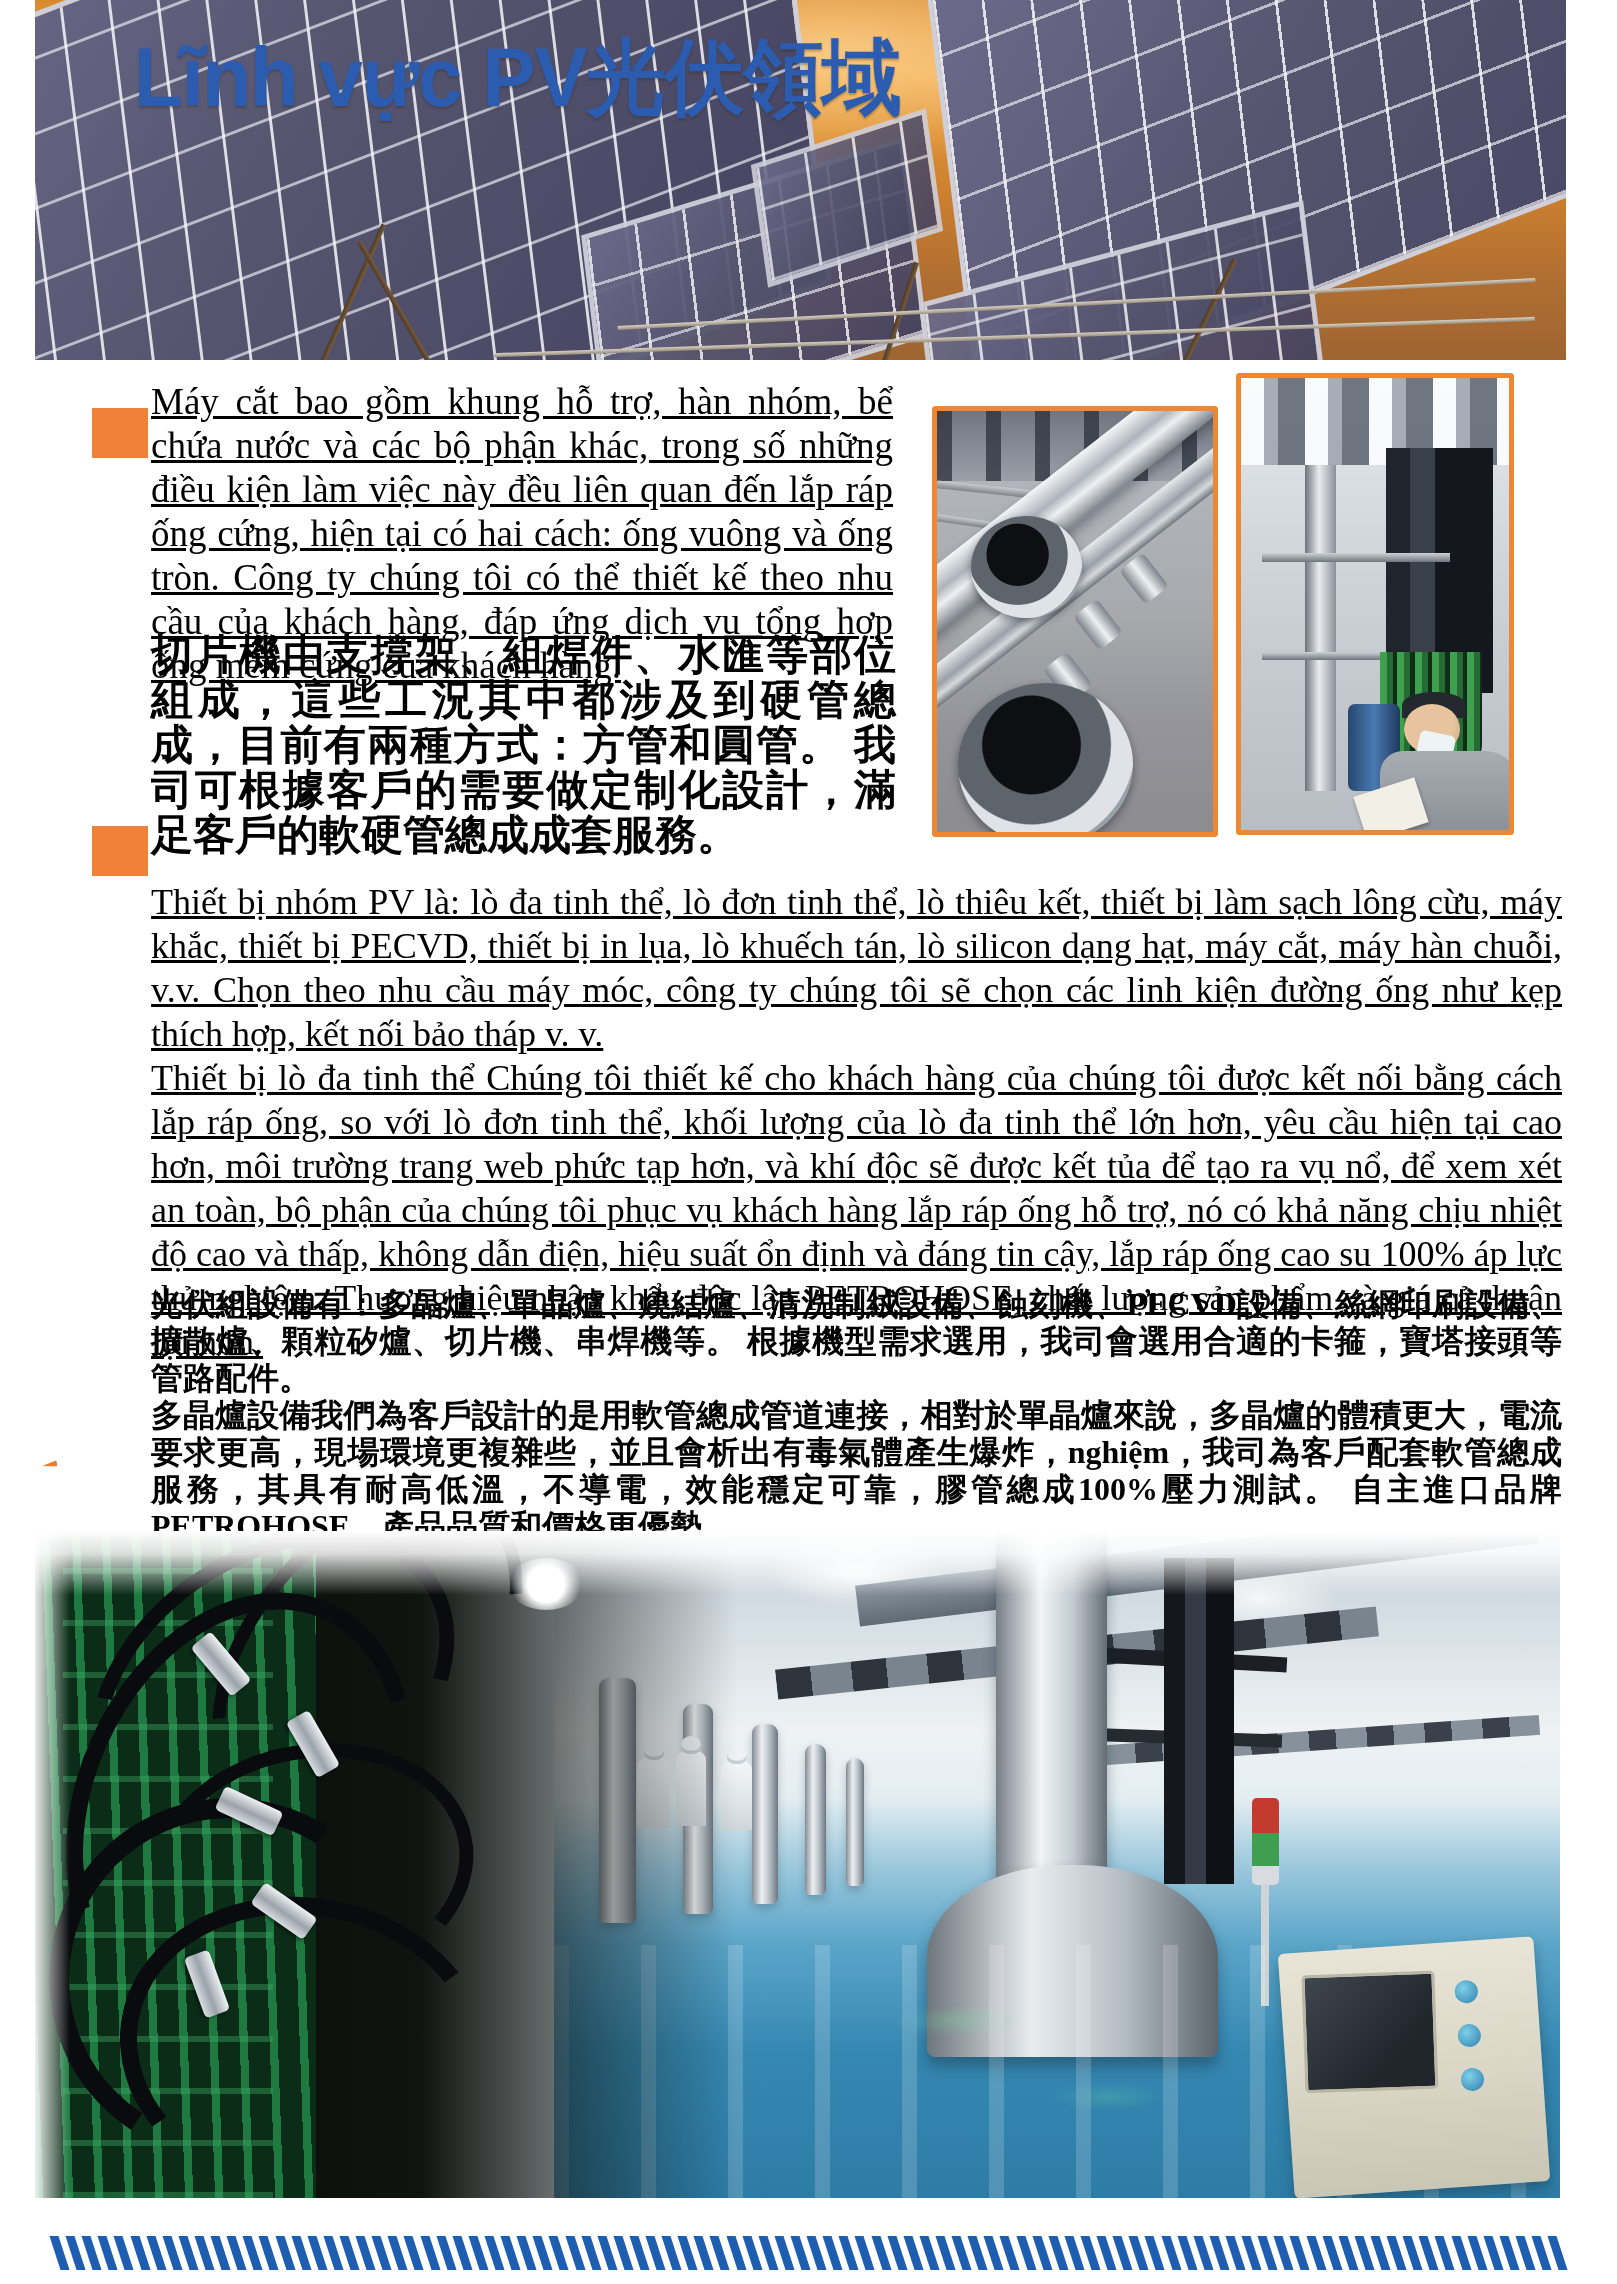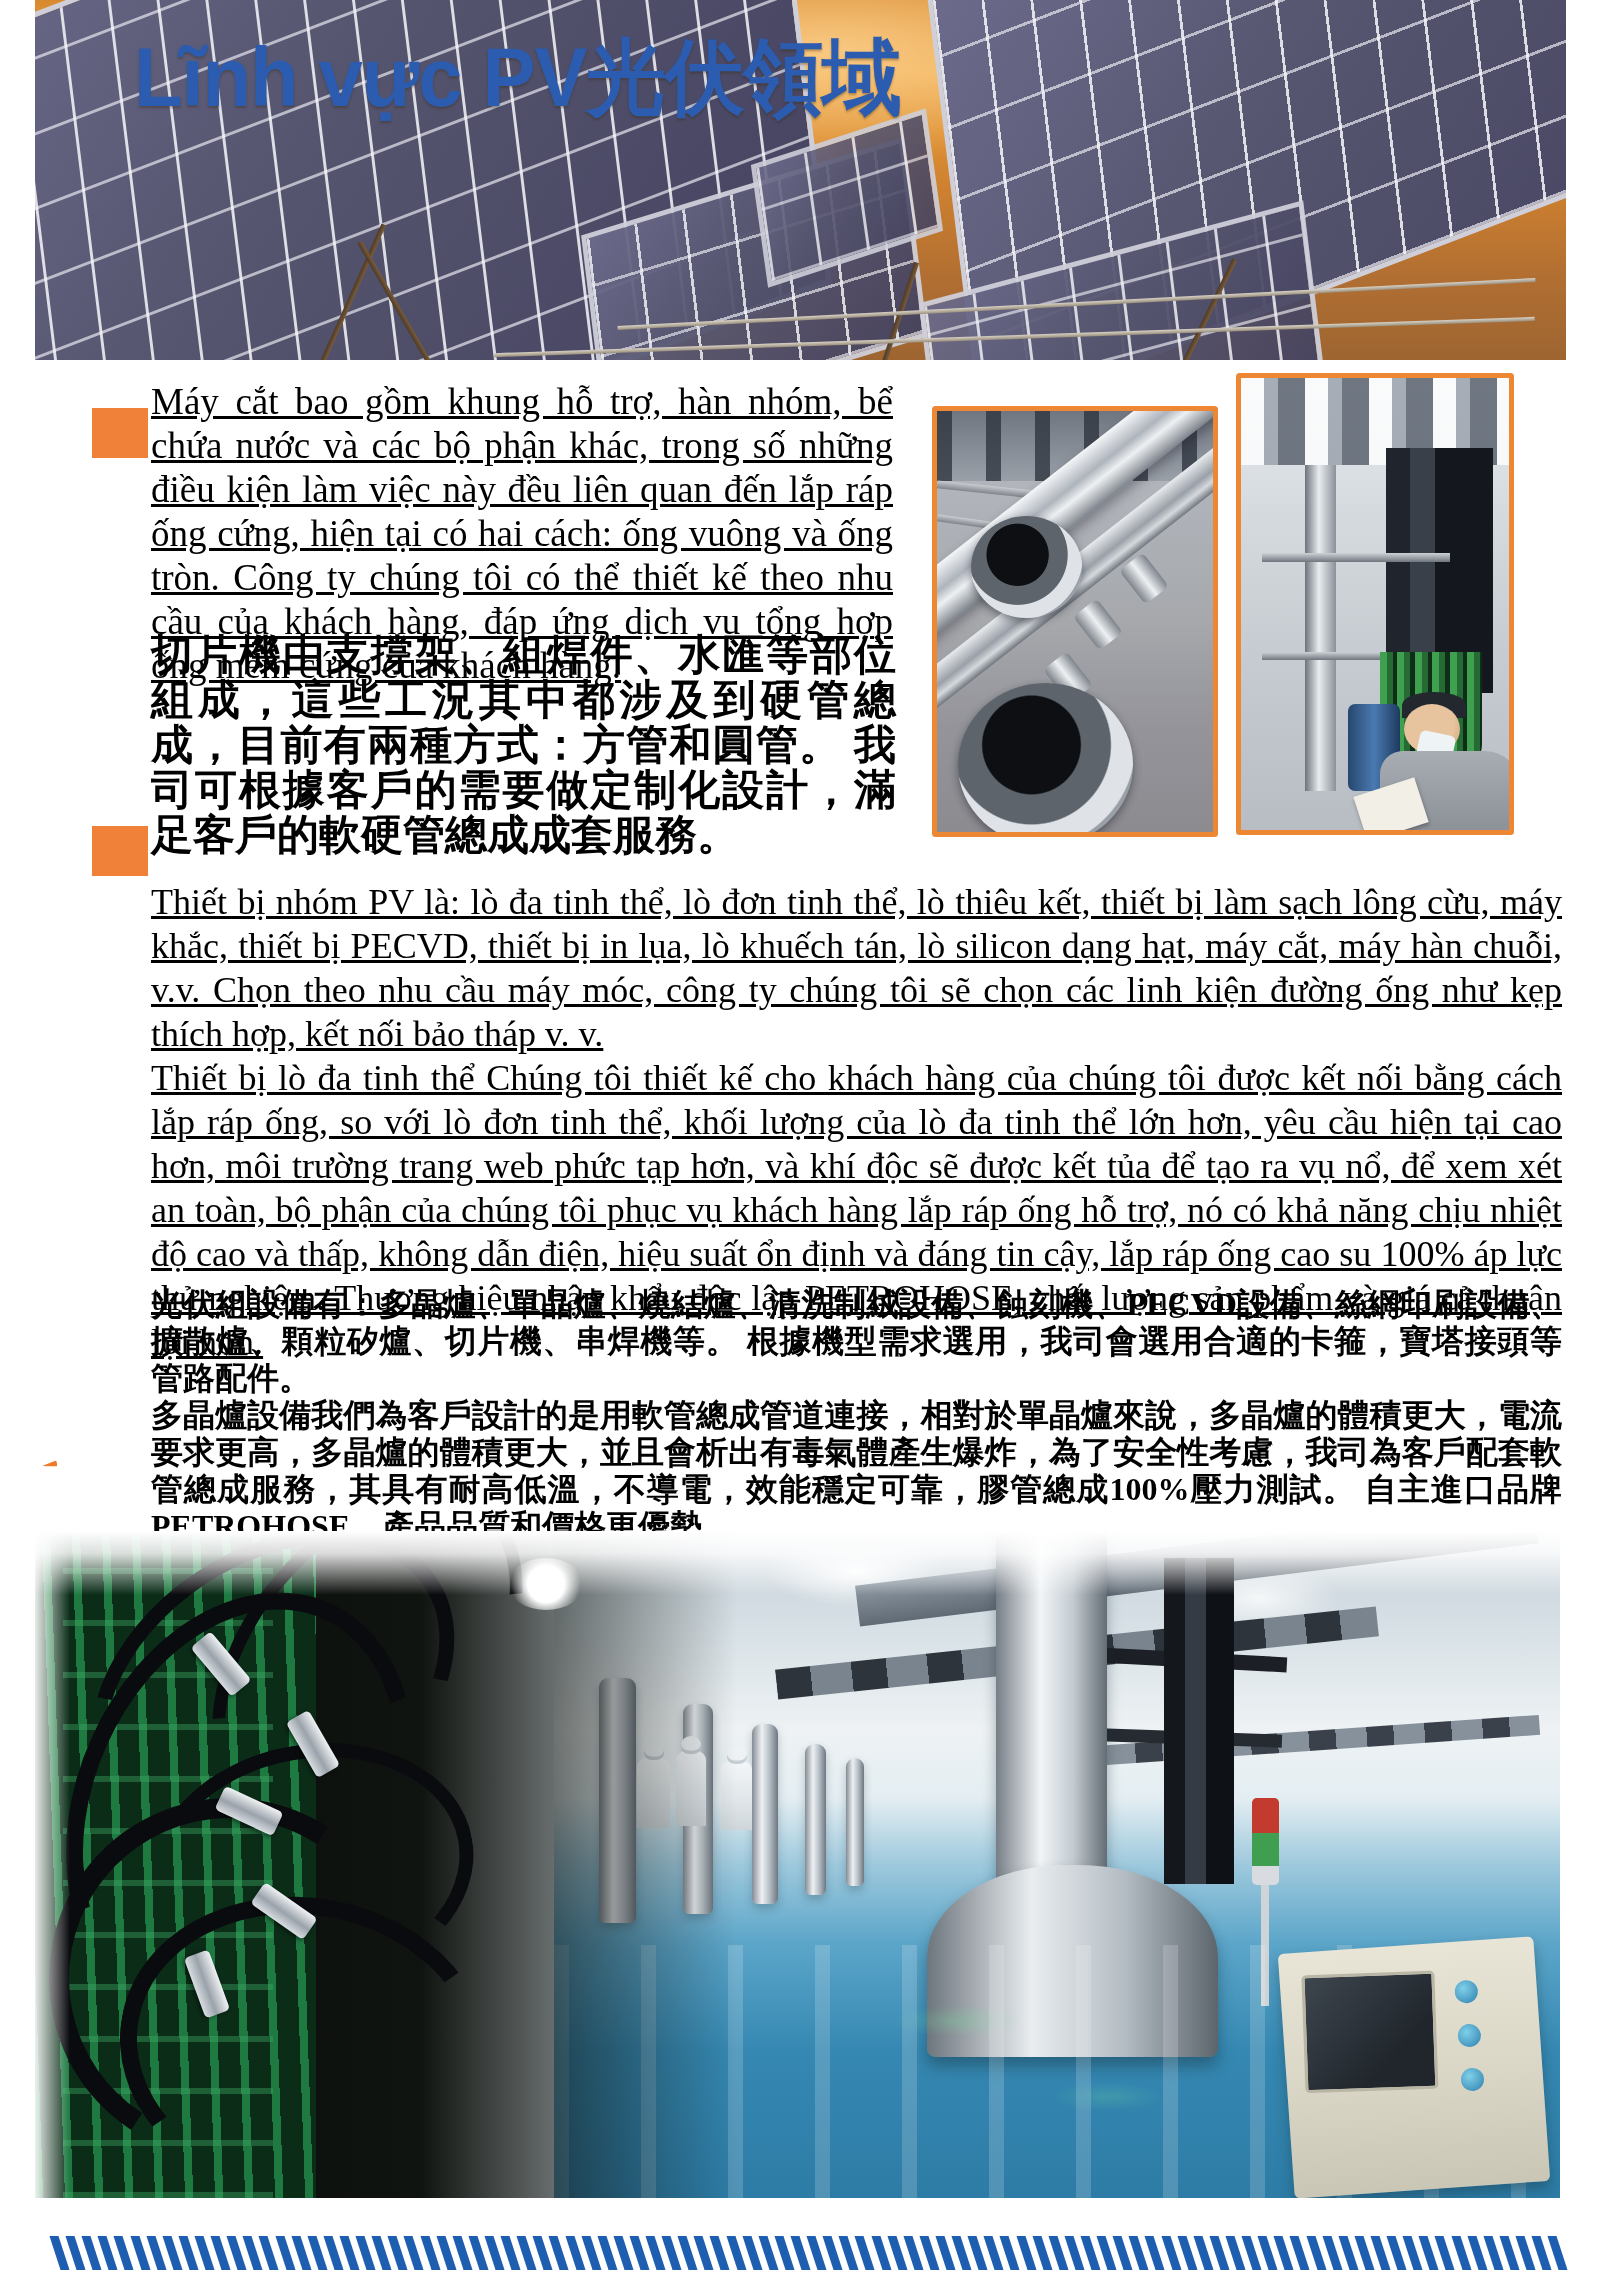--- a/index.html
+++ b/index.html
@@ -250,21 +250,21 @@
   <div class="p2-book"></div>
 </div>
 
 <div class="bullet bullet-2"></div>
 <div class="txt vi s2-vi">
   <p>Thiết bị nhóm PV là: lò đa tinh thể, lò đơn tinh thể, lò thiêu kết, thiết bị làm sạch lông cừu, máy khắc, thiết bị PECVD, thiết bị in lụa, lò khuếch tán, lò silicon dạng hạt, máy cắt, máy hàn chuỗi, v.v. Chọn theo nhu cầu máy móc, công ty chúng tôi sẽ chọn các linh kiện đường ống như kẹp thích hợp, kết nối bảo tháp v. v.</p>
   <p>Thiết bị lò đa tinh thể Chúng tôi thiết kế cho khách hàng của chúng tôi được kết nối bằng cách lắp ráp ống, so với lò đơn tinh thể, khối lượng của lò đa tinh thể lớn hơn, yêu cầu hiện tại cao hơn, môi trường trang web phức tạp hơn, và khí độc sẽ được kết tủa để tạo ra vụ nổ, để xem xét an toàn, bộ phận của chúng tôi phục vụ khách hàng lắp ráp ống hỗ trợ, nó có khả năng chịu nhiệt độ cao và thấp, không dẫn điện, hiệu suất ổn định và đáng tin cậy, lắp ráp ống cao su 100% áp lực thử nghiệm. Thương hiệu nhập khẩu độc lập PETROHOSE, chất lượng sản phẩm và giá cả thuận lợi hơn.</p>
 </div>
 <div class="txt zh s2-zh">
   <p>光伏組設備有：多晶爐、單晶爐、燒結爐、清洗制絨設備、蝕刻機、PECVD設備、絲網印刷設備、擴散爐、顆粒矽爐、切片機、串焊機等。 根據機型需求選用，我司會選用合適的卡箍，寶塔接頭等管路配件。</p>
-  <p>多晶爐設備我們為客戶設計的是用軟管總成管道連接，相對於單晶爐來說，多晶爐的體積更大，電流要求更高，多晶爐的體積更大，並且會析出有毒氣體產生爆炸，為了安全性考慮，我司為客戶配套軟管總成服務，其具有耐高低溫，不導電，效能穩定可靠，膠管總成100%壓力測試。 自主進口品牌PETROHOSE，產品品質和價格更優勢。</p>
+  <p>多晶爐設備我們為客戶設計的是用軟管總成管道連接，相對於單晶爐來說，多晶爐的體積更大，電流要求更高，現場環境更複雜些，並且會析出有毒氣體產生爆炸，nghiệm，我司為客戶配套軟管總成服務，其具有耐高低溫，不導電，效能穩定可靠，膠管總成100%壓力測試。 自主進口品牌PETROHOSE，產品品質和價格更優勢。</p>
 </div>
 
 <div class="tick"></div>
 
 <div class="bigphoto">
   <div class="bp-right">
     <div class="bp-beam beam1"></div>
     <div class="bp-beam beam2"></div>
     <div class="bp-beam beam3"></div>
   </div>

